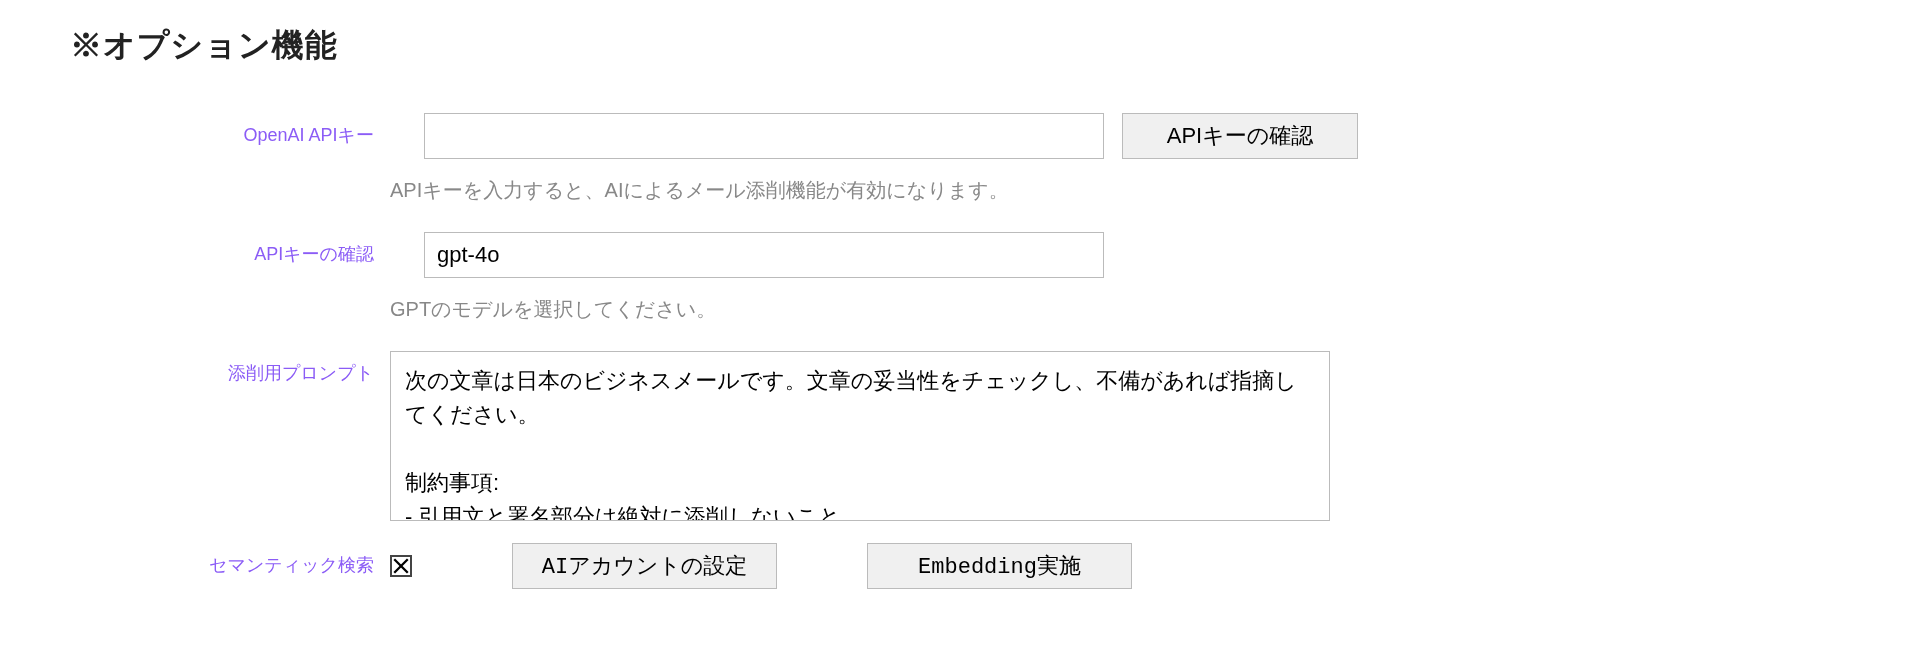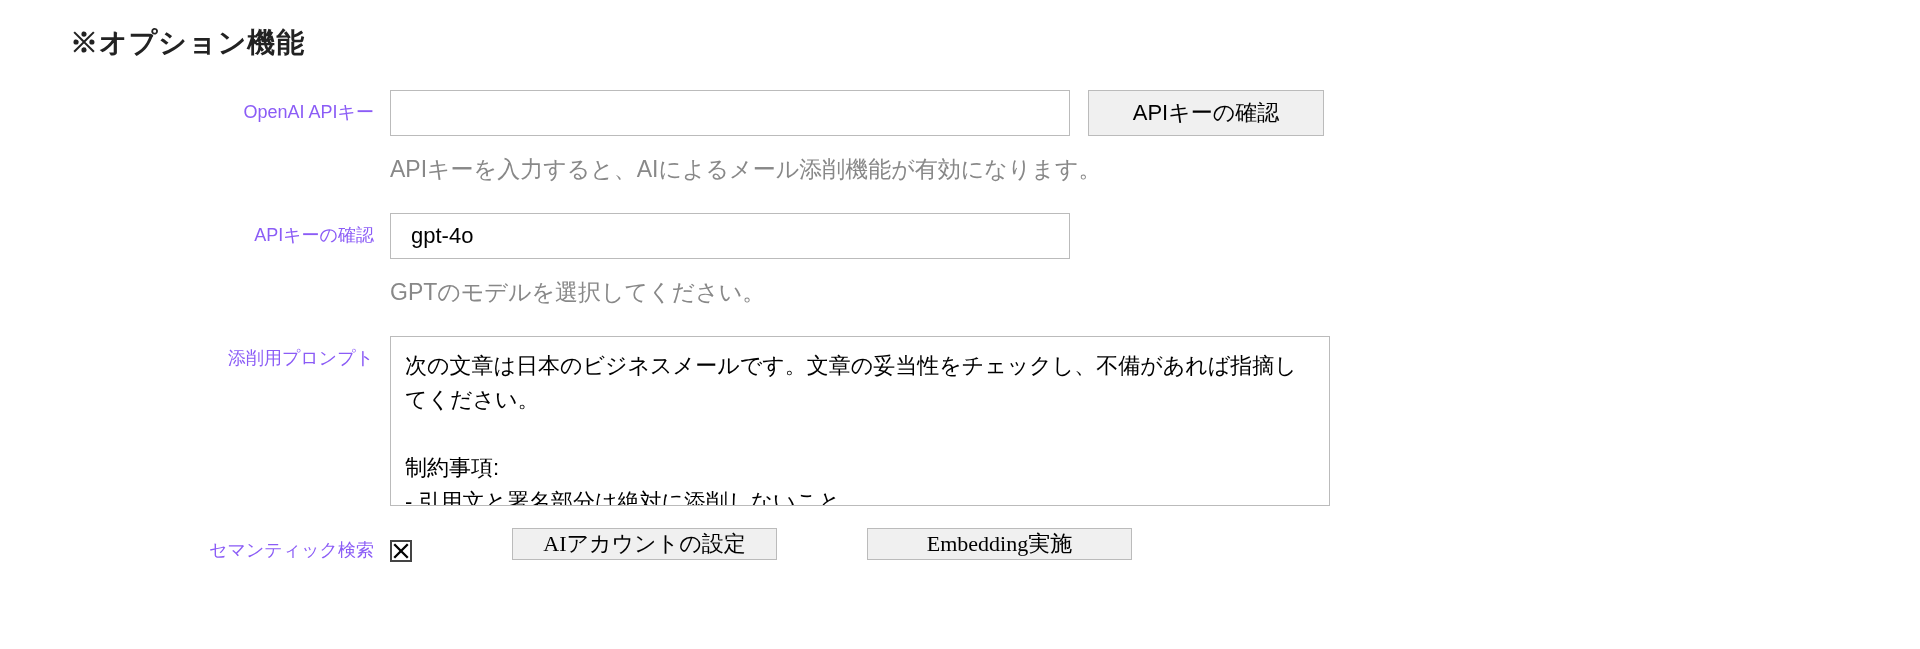--- a/index.html
+++ b/index.html
@@ -5,24 +5,24 @@
     * { box-sizing: border-box; margin: 0; padding: 0; }
     body {
       font-family: "Hiragino Kaku Gothic ProN", "Hiragino Sans", Meiryo, sans-serif;
       background: #ffffff;
       padding: 24px 70px;
       width: 1920px;
       color: #000;
       font-size: 22px;
     }
     .section-title {
-      font-size: 28px;
+      font-size: 32px;
       font-weight: bold;
       color: #222;
-      margin-bottom: 28px;
+      margin-bottom: 45px;
       letter-spacing: 1px;
     }
     .form-row {
       display: flex;
       align-items: flex-start;
       margin-bottom: 8px;
       min-height: 48px;
     }
     .label-col {
       width: 320px;
@@ -35,26 +35,27 @@
     }
     .field-col {
       flex: 1;
       display: flex;
       align-items: flex-start;
       gap: 18px;
     }
     .text-input {
       width: 680px;
       height: 46px;
-      padding: 8px 20px;
+      padding: 8px 12px;
       font-size: 22px;
       border: 1px solid #bbb;
       background: #fff;
       outline: none;
       font-family: inherit;
+      margin-left: 34px;
     }
     .textarea-input {
       width: 940px;
       height: 170px;
       padding: 12px 14px;
       font-size: 22px;
       line-height: 1.55;
       border: 1px solid #bbb;
       background: #fff;
       outline: none;
@@ -68,37 +69,37 @@
       padding: 0 24px;
       font-size: 22px;
       border: 1px solid #bbb;
       background: #f0f0f0;
       cursor: pointer;
       width: 236px;
       font-family: Liberation Sans, sans-serif;
       text-align: center;
     }
     .btn-mid {
-      height: 32px;
+      height: 46px;
       padding: 0 24px;
       font-size: 22px;
       border: 1px solid #bbb;
       background: #f0f0f0;
       cursor: pointer;
       width: 265px;
-      font-family: Liberation Serif, serif;
+      font-family: Liberation Mono, monospace;
       text-align: center;
     }
     .help-row {
       display: flex;
       margin-bottom: 28px;
     }
     .help-text {
       color: #888;
-      font-size: 23px;
+      font-size: 20px;
       padding-top: 8px;
     }
     .checkbox {
       width: 22px;
       height: 22px;
       margin-top: 12px;
       border: 2px solid #444;
       position: relative;
       cursor: pointer;
       display: inline-flex;

